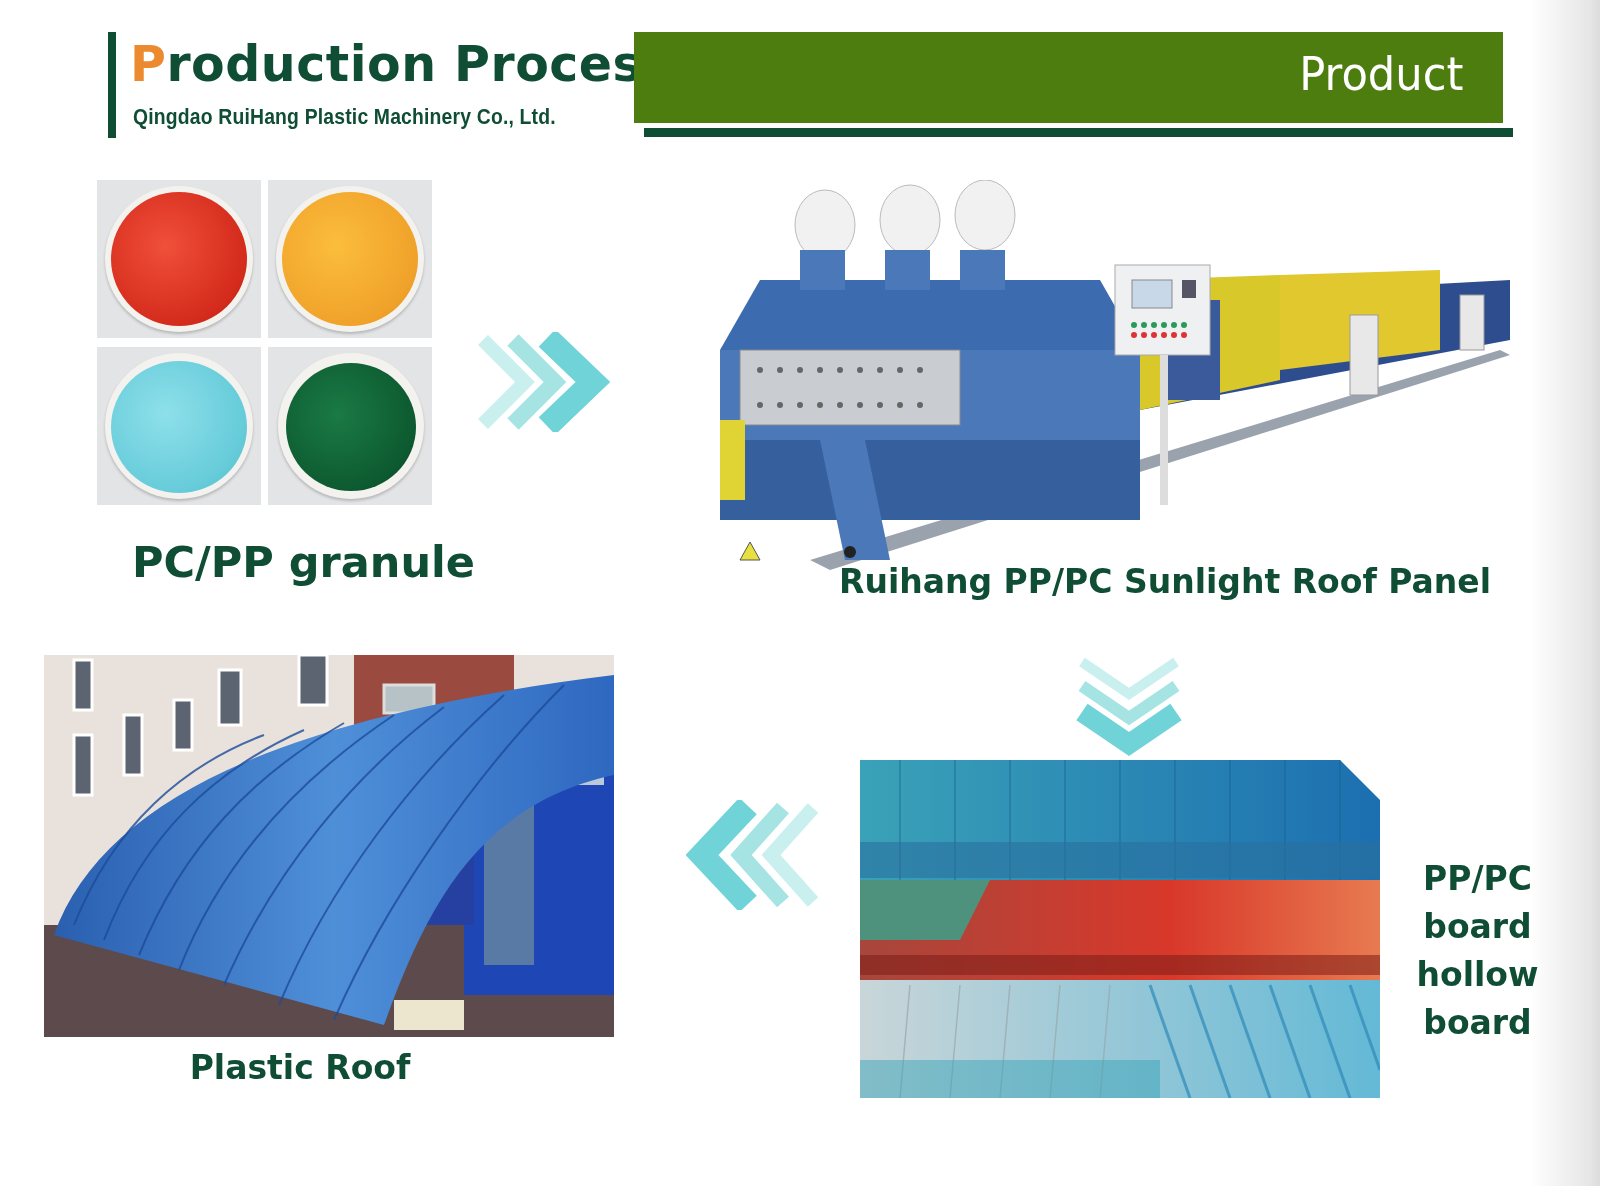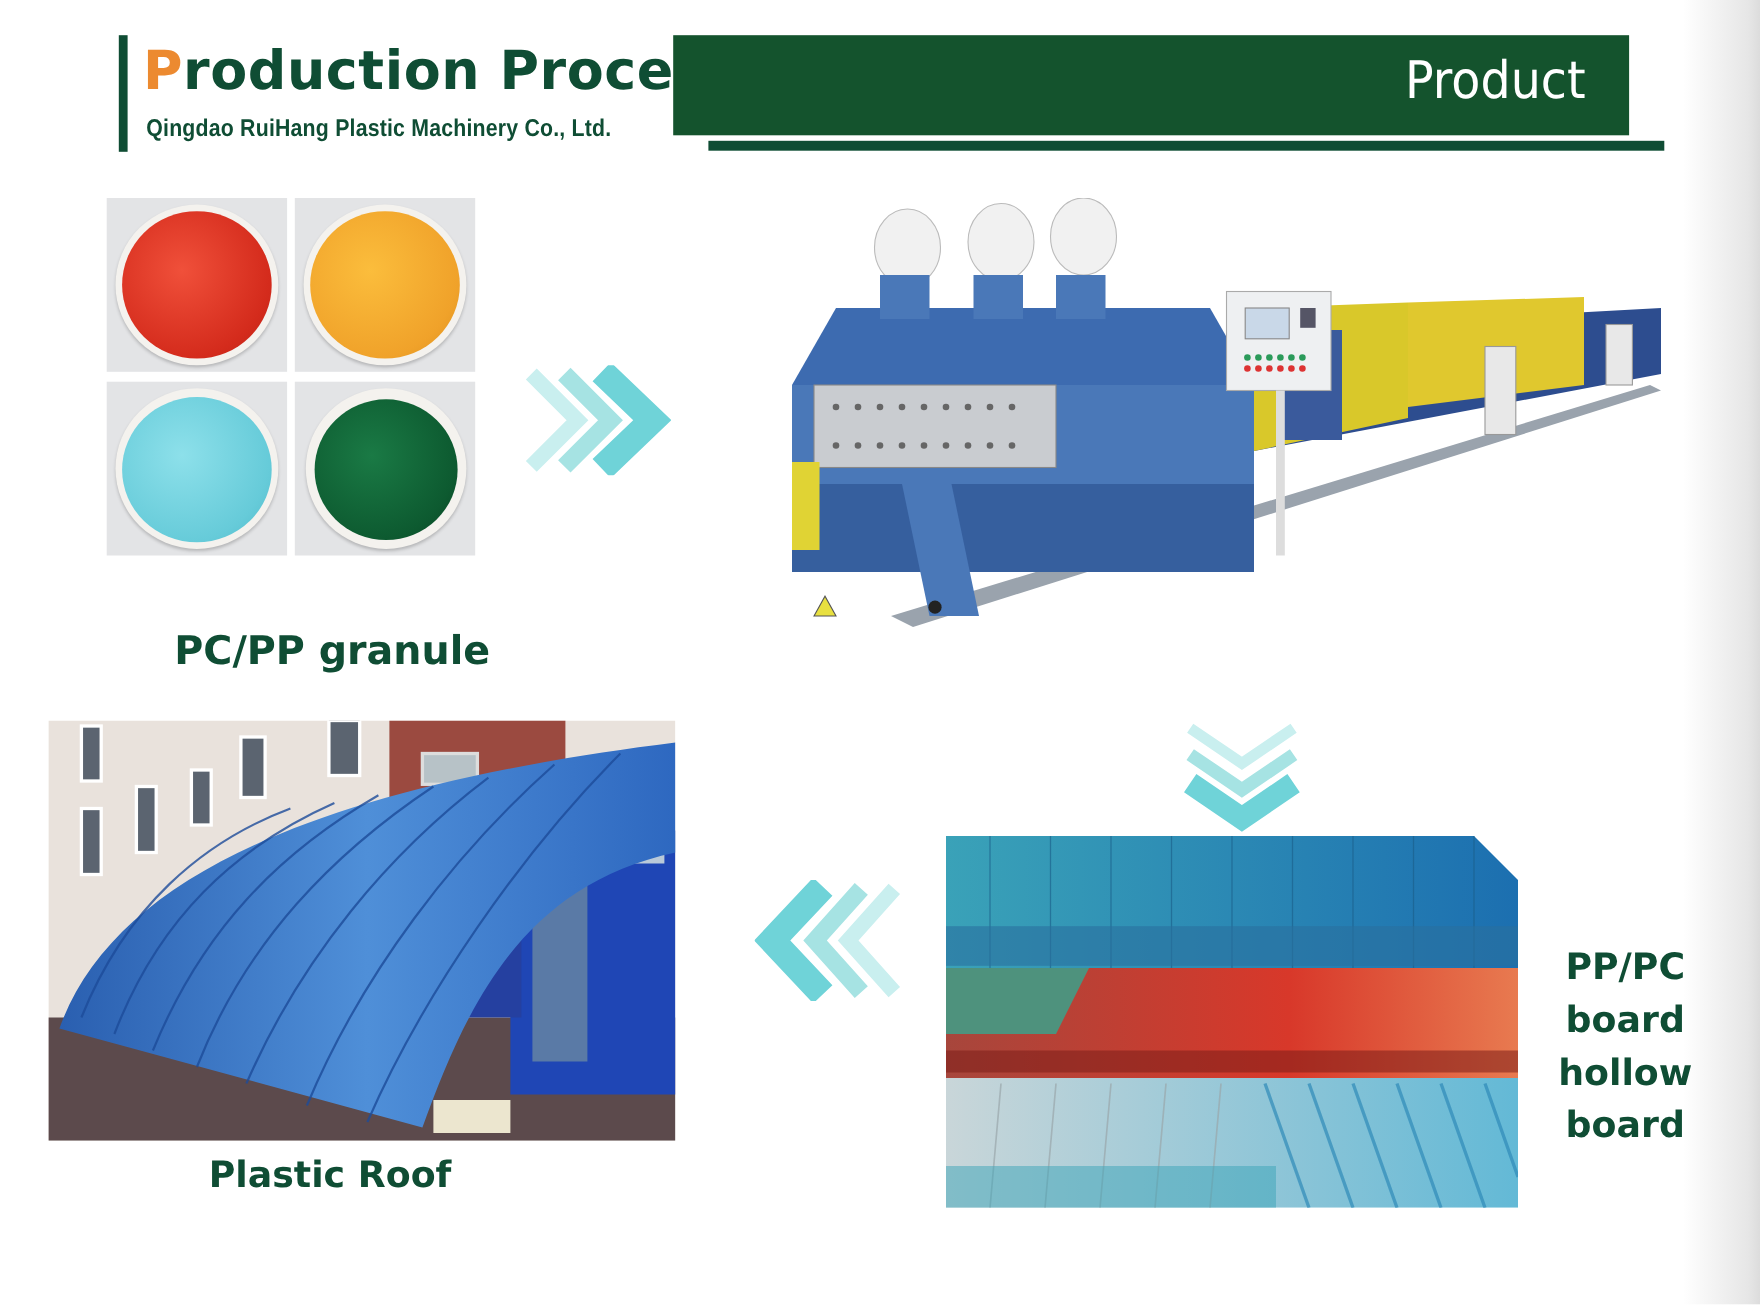--- a/index.html
+++ b/index.html
@@ -9,21 +9,21 @@
     background: linear-gradient(to right, rgba(255,255,255,0), #e6e6e6 85%, #dcdcdc); }
 
   
   .title-bar { position: absolute; left: 108px; top: 32px; width: 8px; height: 106px; background: #0f4d34; }
   .title { position: absolute; left: 130px; top: 36px; font-family: "DejaVu Sans", sans-serif;
     font-weight: bold; font-size: 49px; color: #0f4d34; letter-spacing: 0.5px; white-space: nowrap; }
   .title .first { color: #ec8a30; }
   .subtitle { position: absolute; left: 133px; top: 104px; font-family: "Liberation Sans", sans-serif;
     font-weight: bold; font-size: 22px; color: #0f4d34; white-space: nowrap; transform: scaleX(0.88);
     transform-origin: left center; letter-spacing: 0.2px; }
-  .banner { position: absolute; left: 612px; top: 32px; width: 869px; height: 91px; background: #14532d; }
+  .banner { position: absolute; left: 634px; top: 32px; width: 869px; height: 91px; background: #4d7c0f; }
   .banner-label { position: absolute; right: 40px; top: 14px; font-family: "DejaVu Sans", sans-serif;
     font-size: 47px; color: #ffffff; transform: scaleX(0.92); transform-origin: right center; }
   .banner-line { position: absolute; left: 644px; top: 128px; width: 869px; height: 9px; background: #0f4d34; }
 
   
   .caption { position: absolute; font-family: "DejaVu Sans", sans-serif; font-weight: bold;
     color: #0f4d34; text-align: center; line-height: 1.36; white-space: nowrap; }
 
   
   .granules { position: absolute; left: 97px; top: 180px; width: 335px; height: 328px; }
@@ -67,21 +67,21 @@
   </div>
   <div class="gcell" style="left:0;top:167px;">
     <div class="plate" style="left:8px;top:6px;width:148px;height:146px;"></div>
     <div class="grain" style="left:14px;top:14px;width:136px;height:132px;background:radial-gradient(circle at 40% 40%, #8de0ea, #66cbd9 70%, #4fb8c8);"></div>
   </div>
   <div class="gcell" style="left:171px;top:167px;">
     <div class="plate" style="left:10px;top:6px;width:146px;height:146px;"></div>
     <div class="grain" style="left:18px;top:16px;width:130px;height:128px;background:radial-gradient(circle at 40% 40%, #1a7a45, #0d5a30 70%, #083f21);"></div>
   </div>
 </div>
-<div class="caption" style="left:152px;top:533px;width:300px;font-size:36px;margin-top:36px;">
+<div class="caption" style="left:132px;top:533px;width:300px;font-size:43px;">
   <div>PC/PP granule</div>
 </div>
 
 <svg class="chev" style="left:475px;top:332px;" width="135" height="100" viewBox="0 0 135 100">
   <polyline points="8,8 50,50 8,92" fill="none" stroke="#c9efef" stroke-width="14"></polyline>
   <polyline points="38,8 80,50 38,92" fill="none" stroke="#a6e3e3" stroke-width="16"></polyline>
   <polyline points="72,6 118,50 72,94" fill="none" stroke="#6fd3d8" stroke-width="24"></polyline>
 </svg>
 
 <svg class="machine" viewBox="0 0 800 400">
@@ -151,20 +151,21 @@
   <rect x="440" y="175" width="8" height="150" fill="#ddd"></rect>
 
   <rect x="0" y="240" width="25" height="80" fill="#e0d334"></rect>
 
   <polygon points="100,260 145,260 170,380 125,380" fill="#4a78b8"></polygon>
   <circle cx="130" cy="372" r="6" fill="#222"></circle>
 
   <polygon points="20,380 30,362 40,380" fill="#e8e040" stroke="#555"></polygon>
 </svg>
 <div class="caption" style="left:815px;top:560px;width:700px;font-size:33px;">
+  <div>Ruihang PP/PC Sunlight Roof Panel</div>
 </div>
 
 <svg class="chev" style="left:1074px;top:652px;" width="110" height="105" viewBox="0 0 110 105">
   <polyline points="8,10 55,42 102,10" fill="none" stroke="#c9efef" stroke-width="10"></polyline>
   <polyline points="8,34 55,66 102,34" fill="none" stroke="#a6e3e3" stroke-width="12"></polyline>
   <polyline points="8,60 55,92 102,60" fill="none" stroke="#6fd3d8" stroke-width="20"></polyline>
 </svg>
 
 <svg class="panels" viewBox="0 0 520 338">
   <defs>

